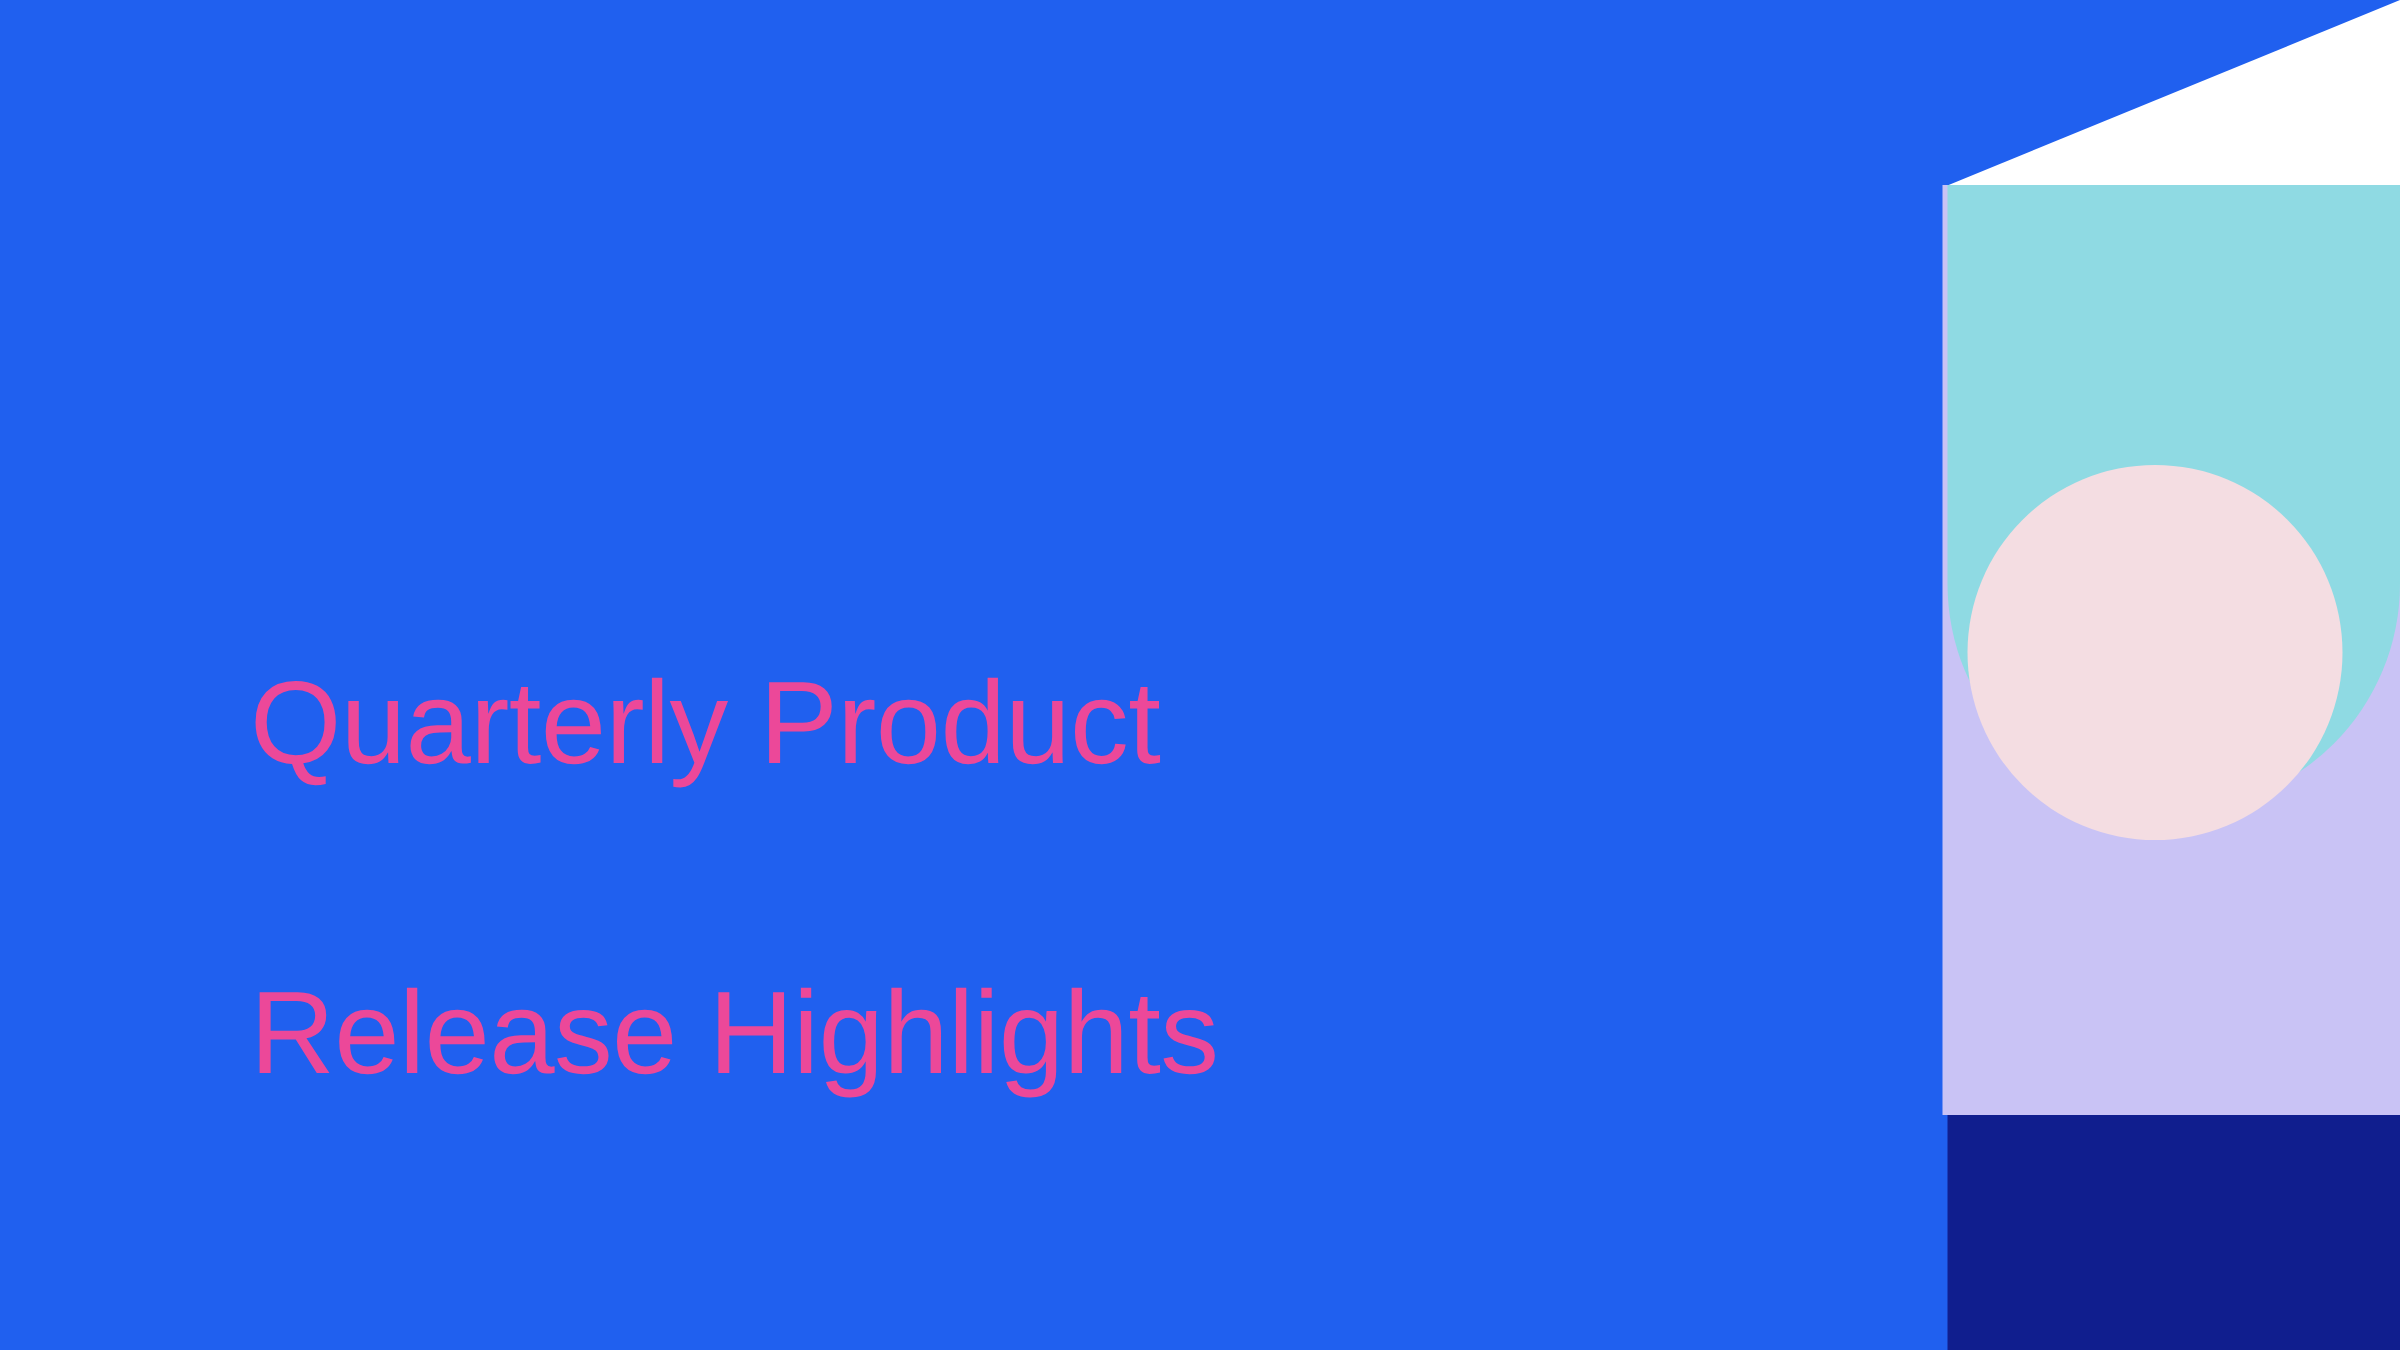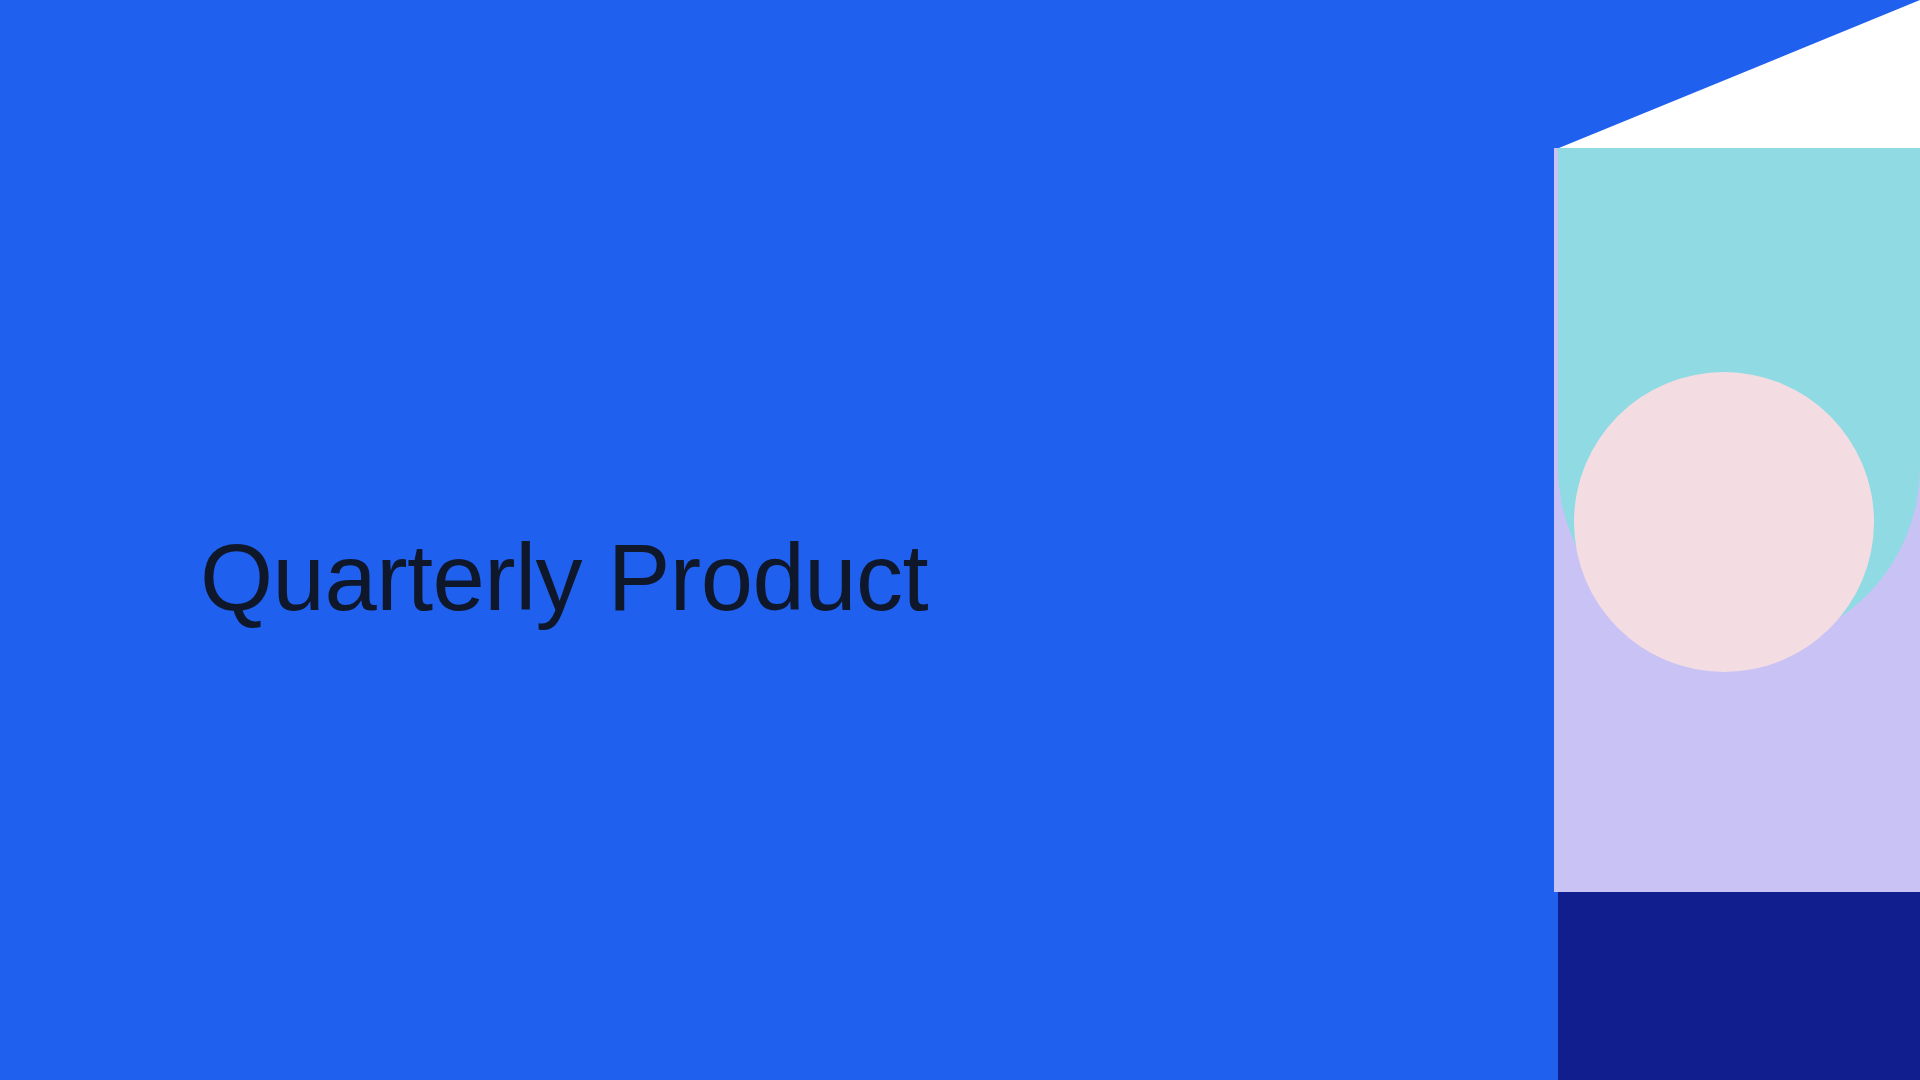--- a/index.html
+++ b/index.html
@@ -86,21 +86,21 @@
     border-radius: 50%;
     background: #f4dde2;
   }
 
   
   .headline {
     position: absolute;
     left: 200px;
     top: 392px;
     width: 900px;
-    color: #0f172a;
+    color: #ec4899;
     font-size: 94px;
     line-height: 1.32;
     font-weight: 300;
     letter-spacing: -0.5px;
     white-space: pre-line;
     -webkit-font-smoothing: antialiased;
   }
   .headline .line {
     display: block;
   }
@@ -116,15 +116,16 @@
 
   <div class="deco-stack">
     <div class="shape-lavender"></div>
     <div class="shape-navy"></div>
     <div class="shape-teal"></div>
     <div class="shape-circle"></div>
   </div>
 
   <div class="headline">
     <span class="line">Quarterly Product</span>
+    <span class="line">Release Highlights</span>
   </div>
 
 </div>
 
 </body></html>

